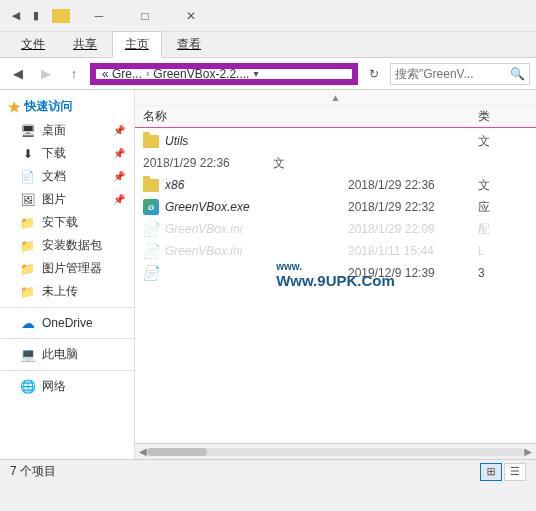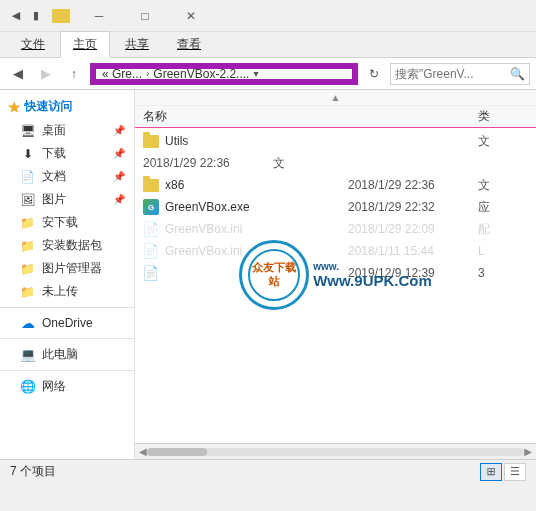--- a/index.html
+++ b/index.html
@@ -258,20 +258,21 @@
       height: 22px;
       cursor: pointer;
     }
     .file-name {
       flex: 1;
       font-size: 12px;
       color: #333;
       display: flex;
       align-items: center;
       gap: 6px;
+      font-style: italic;
     }
     .file-date {
       width: 130px;
       font-size: 12px;
       color: #555;
     }
     .file-type {
       width: 50px;
       font-size: 12px;
       color: #555;
@@ -454,22 +455,22 @@
   <div class="title-bar-folder"></div>
   <div class="title-bar-controls">
     <div class="title-btn">─</div>
     <div class="title-btn">□</div>
     <div class="title-btn close">✕</div>
   </div>
 </div>
 
 <div class="ribbon-tabs">
   <div class="ribbon-tab">文件</div>
+  <div class="ribbon-tab">共享</div>
   <div class="ribbon-tab active">主页</div>
-  <div class="ribbon-tab">共享</div>
   <div class="ribbon-tab">查看</div>
 </div>
 
 <div class="address-bar">
   <div class="nav-btn">◀</div>
   <div class="nav-btn disabled">▶</div>
   <div class="nav-btn">↑</div>
   <div class="breadcrumb">
     <span>« Gre...</span>
     <span class="breadcrumb-arrow">›</span>
@@ -620,25 +621,20 @@
           <span></span>
         </div>
         <div class="file-date">2019/12/9 12:39</div>
         <div class="file-type">3</div>
       </div>
 
     </div>
 
     <div class="watermark">
       <div style="display:flex; align-items:center; gap:4px;">
-        <div class="watermark-circle">
-          <div class="watermark-inner">
-            <span style="color:#cc5500; font-size:11px; font-weight:bold;">众友下载站</span>
-          </div>
-        </div>
         <div style="display:flex; flex-direction:column; justify-content:center;">
           <span style="font-size:10px; color:#1a5a8a; font-weight:bold;">www.</span>
           <span style="font-size:15px; color:#1a5a8a; font-weight:bold;">Www.9UPK.Com</span>
         </div>
       </div>
     </div>
 
     <div class="scrollbar-h">
       <span style="color:#888; font-size:10px; cursor:pointer;">◀</span>
       <div class="scrollbar-track">

